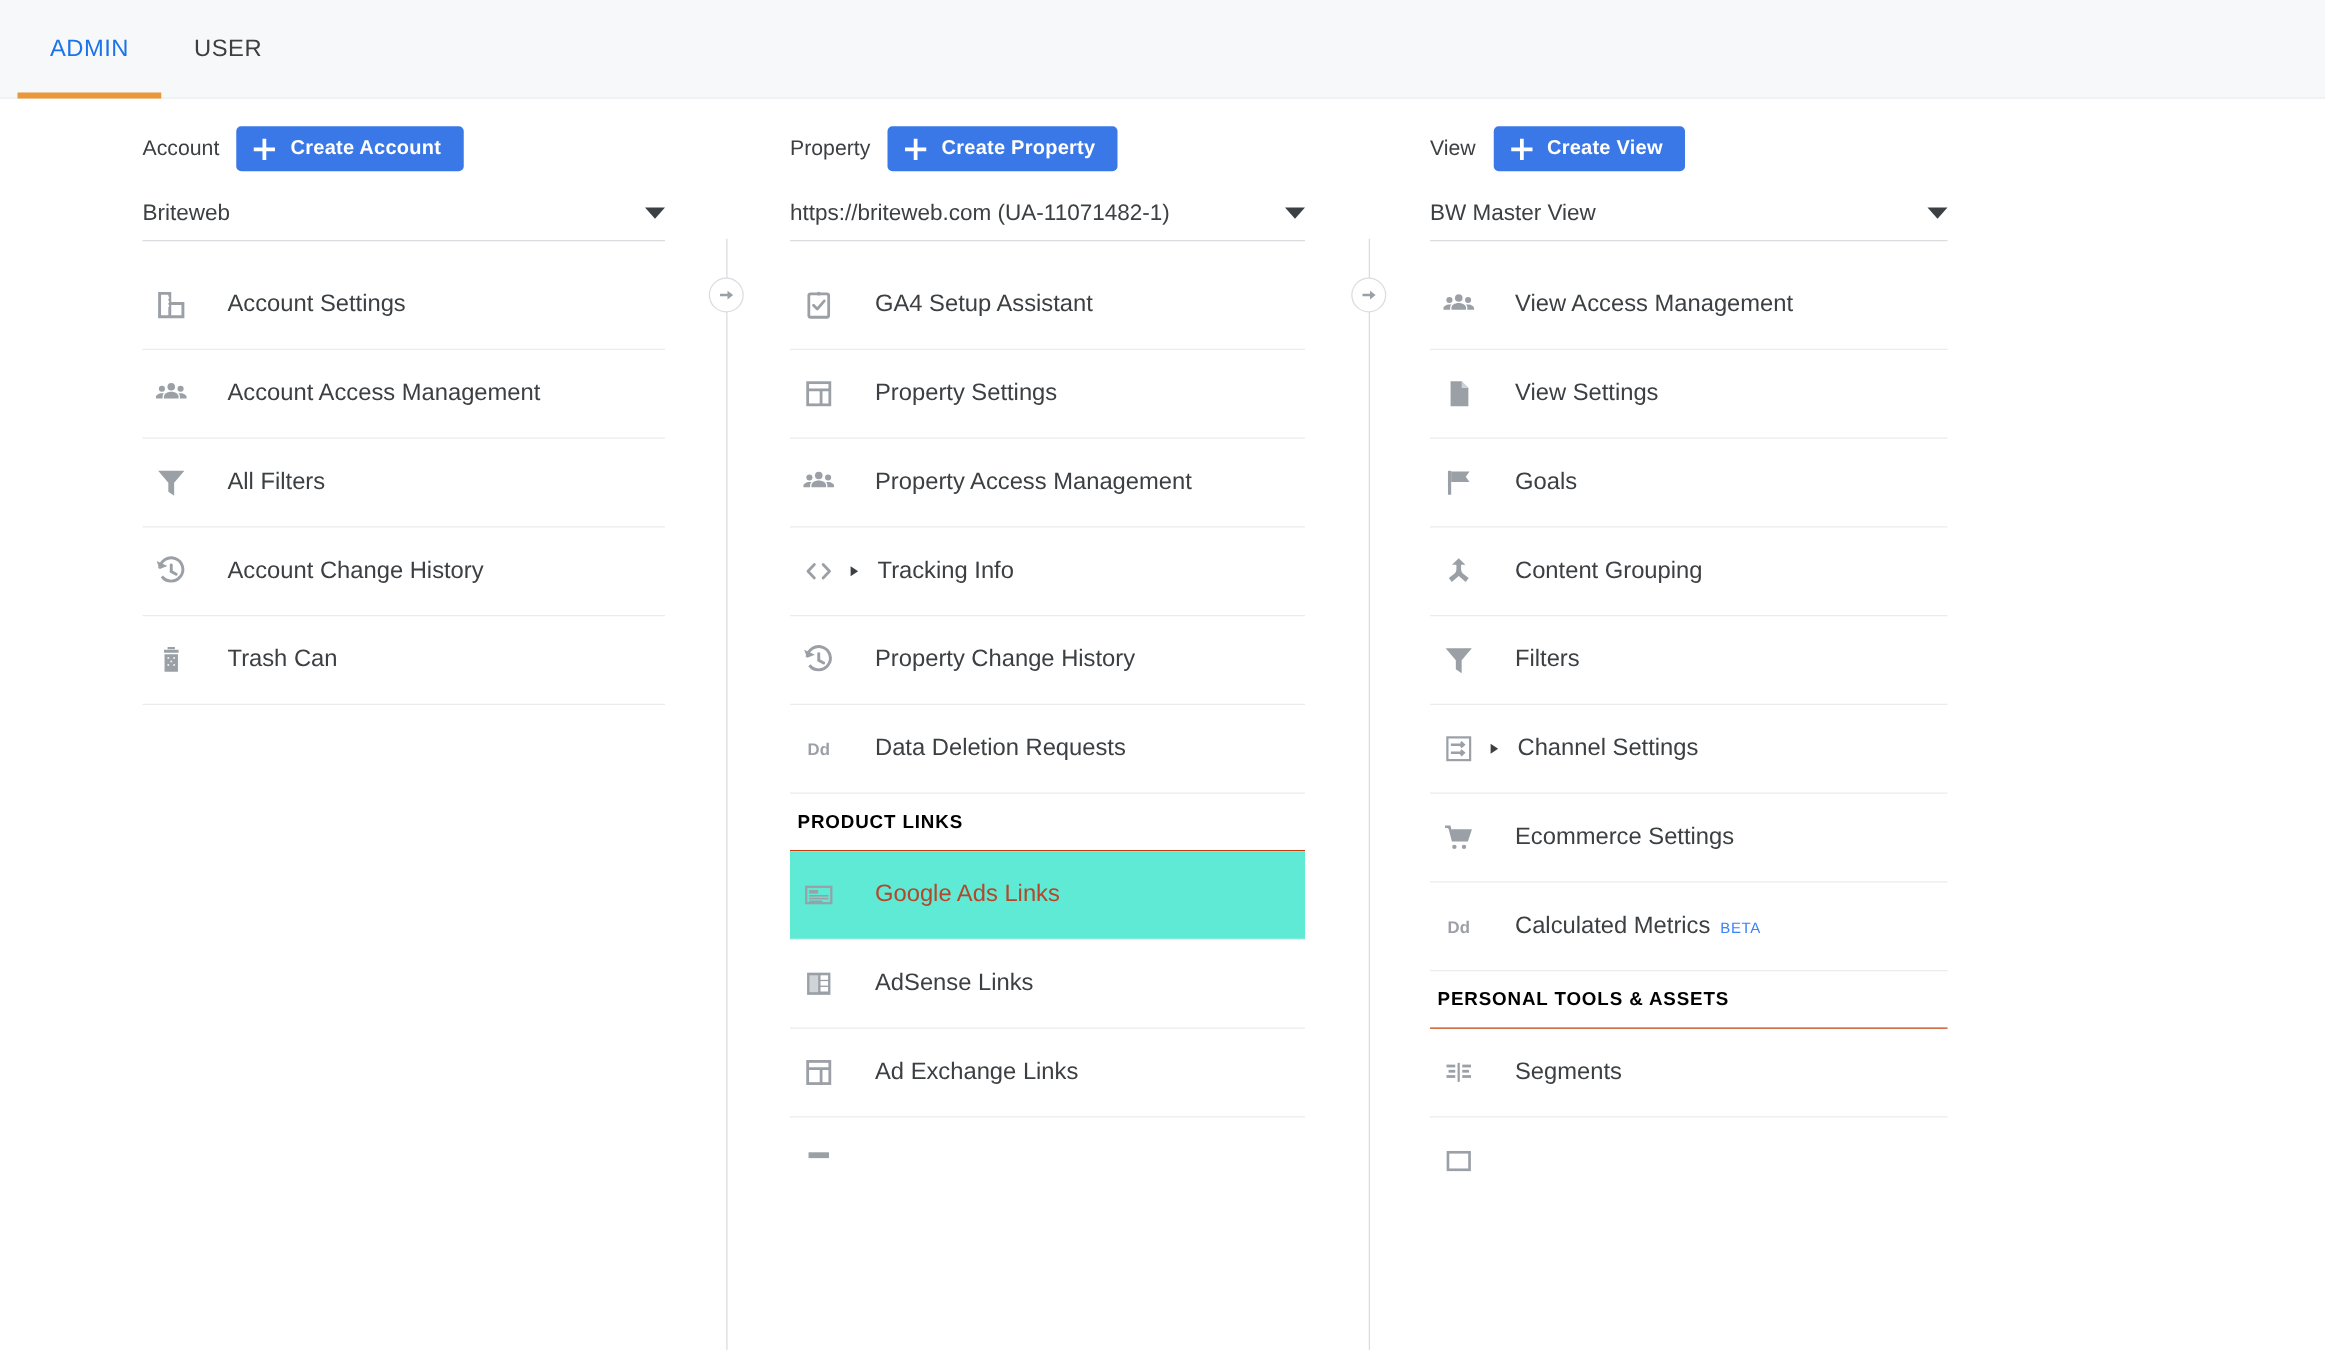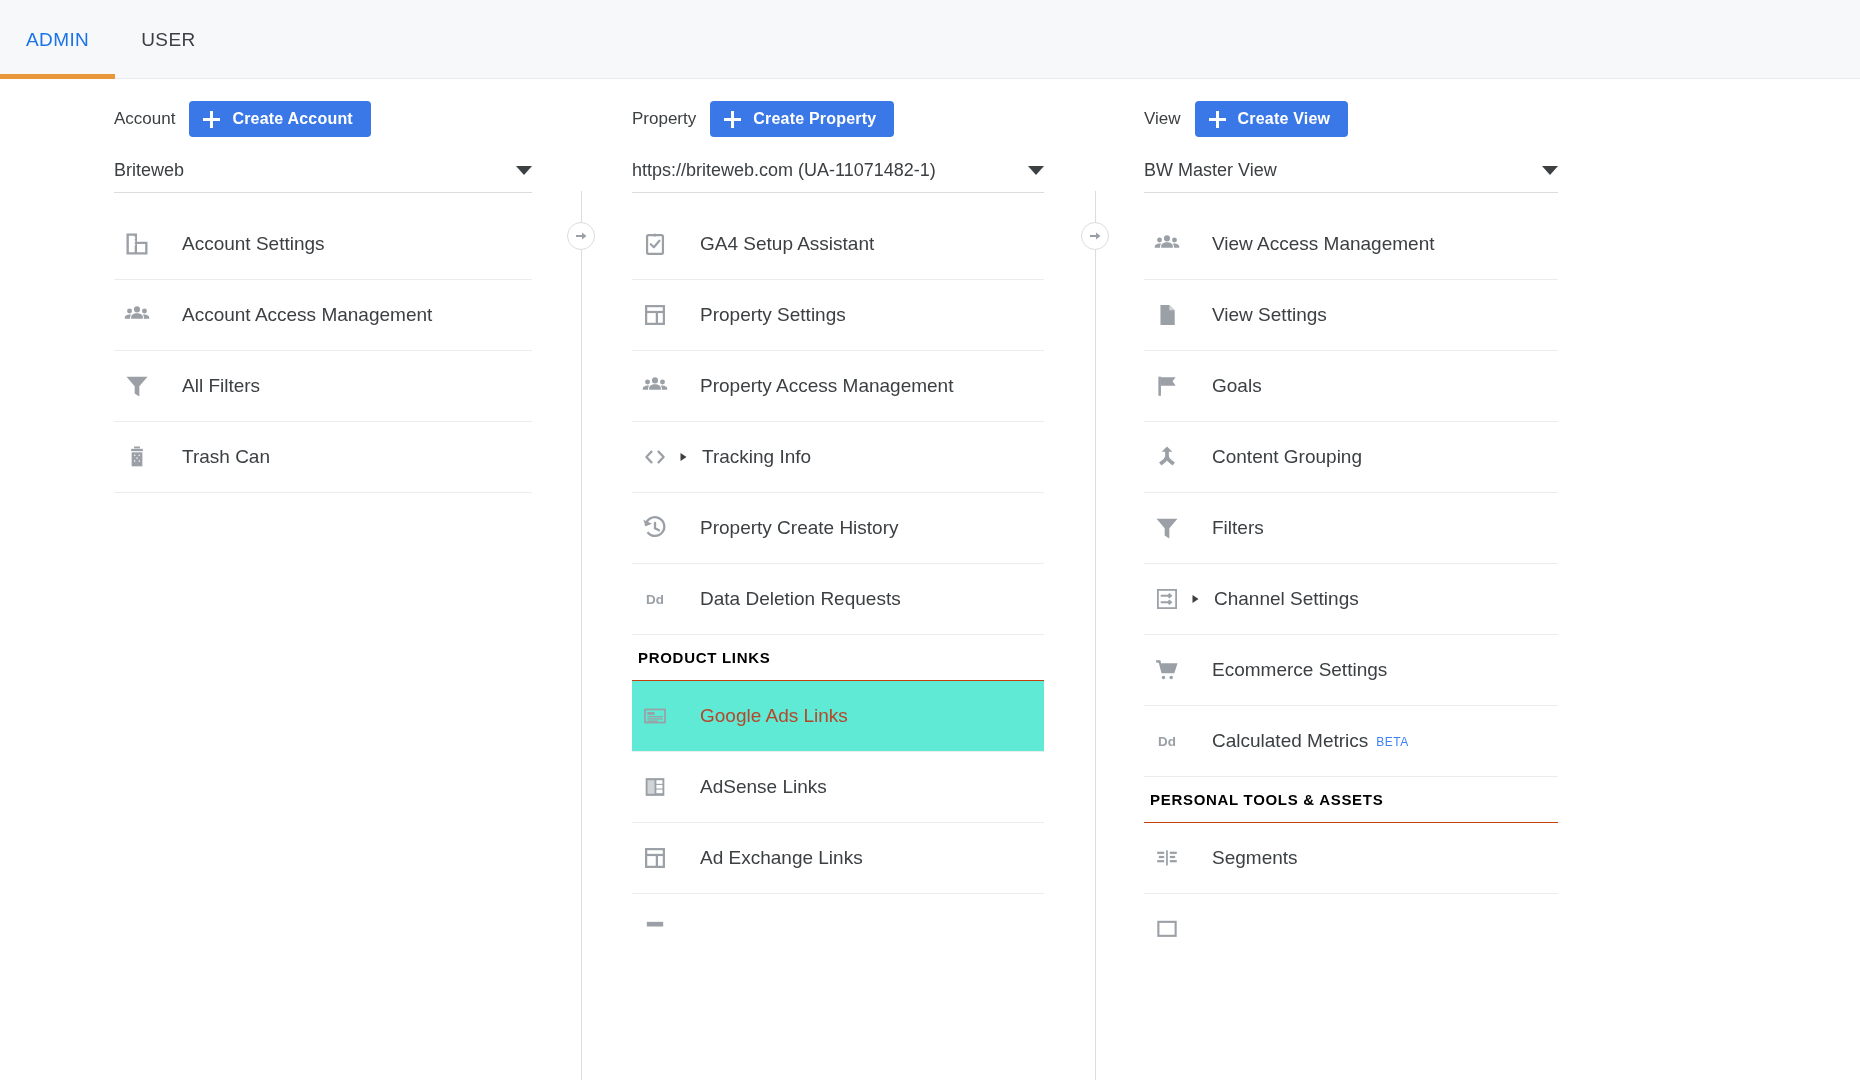--- a/index.html
+++ b/index.html
@@ -10,21 +10,21 @@
     overflow: hidden;
   }
 
   
   .tabbar {
     position: absolute; top: 0; left: 0;
     width: 1860px; height: 79px;
     background: #f7f8fa;
     border-bottom: 1px solid #e8eaed;
   }
-  .tabs { display: flex; align-items: flex-start; height: 79px; }
+  .tabs { display: flex; align-items: flex-start; padding-left: 14px; height: 79px; }
   .tab {
     position: relative;
     height: 79px;
     display: flex; align-items: center; justify-content: center;
     padding: 0 26px;
     font-size: 19px;
     letter-spacing: .4px;
     color: #3c4043;
     cursor: pointer;
     user-select: none;
@@ -258,20 +258,30 @@
 
       <div class="navrow">
         <span class="ico">
           <svg width="28" height="28" viewBox="0 0 24 24" fill="#9aa0a6">
               <path d="M3 4h18l-7 8.2V21l-4-2.6v-6.2z"></path>
             </svg>
         </span>
         <span class="txt">All Filters</span>
       </div>
 
+      <div class="navrow">
+        <span class="ico">
+          <svg width="28" height="28" viewBox="0 0 24 24" fill="none" stroke="#9aa0a6" stroke-width="2">
+              <path d="M4 10a8 8 0 1 1 1.6 5.6"></path>
+              <polyline points="2,5 4,10.5 9.4,8.4" fill="#9aa0a6" stroke="none"></polyline>
+              <polyline points="12,7.6 12,12.2 15.4,14" stroke-linecap="round"></polyline>
+            </svg>
+        </span>
+        <span class="txt">Account Change History</span>
+      </div>
 
       <div class="navrow">
         <span class="ico">
           <svg width="28" height="28" viewBox="0 0 24 24" fill="#9aa0a6">
               <path d="M7 5h10v2H7z"></path>
               <path d="M9.5 3h5v1.6h-5z"></path>
               <path d="M7.4 8h9.2v12H7.4z"></path>
               <rect x="9.4" y="10" width="1.2" height="1.2" fill="#fff" opacity=".85"></rect>
               <rect x="13.4" y="10" width="1.2" height="1.2" fill="#fff" opacity=".85"></rect>
               <rect x="11.4" y="12.4" width="1.2" height="1.2" fill="#fff" opacity=".85"></rect>
@@ -353,21 +363,21 @@
       </div>
 
       <div class="navrow">
         <span class="ico">
           <svg width="28" height="28" viewBox="0 0 24 24" fill="none" stroke="#9aa0a6" stroke-width="2">
               <path d="M4 10a8 8 0 1 1 1.6 5.6"></path>
               <polyline points="2,5 4,10.5 9.4,8.4" fill="#9aa0a6" stroke="none"></polyline>
               <polyline points="12,7.6 12,12.2 15.4,14" stroke-linecap="round"></polyline>
             </svg>
         </span>
-        <span class="txt">Property Create History</span>
+        <span class="txt">Property Change History</span>
       </div>
 
       <div class="navrow">
         <span class="ico">
           <svg width="28" height="28" viewBox="0 0 24 24">
               <text x="12" y="16.6" text-anchor="middle" font-family="Liberation Sans, sans-serif" font-size="11.5" font-weight="bold" fill="#9aa0a6">Dd</text>
             </svg>
         </span>
         <span class="txt">Data Deletion Requests</span>
       </div>

